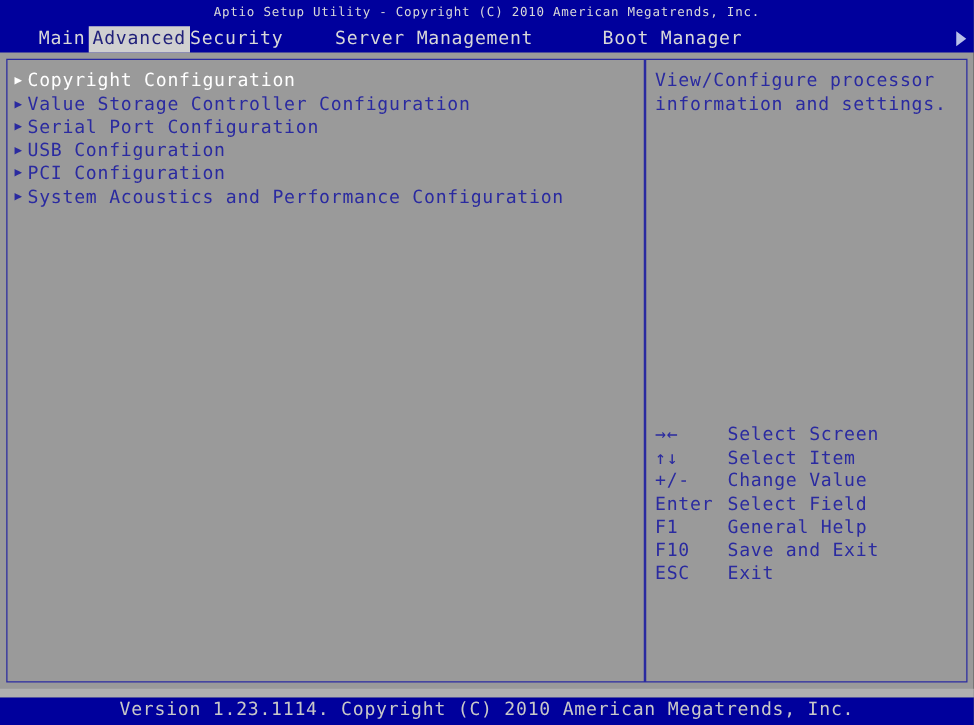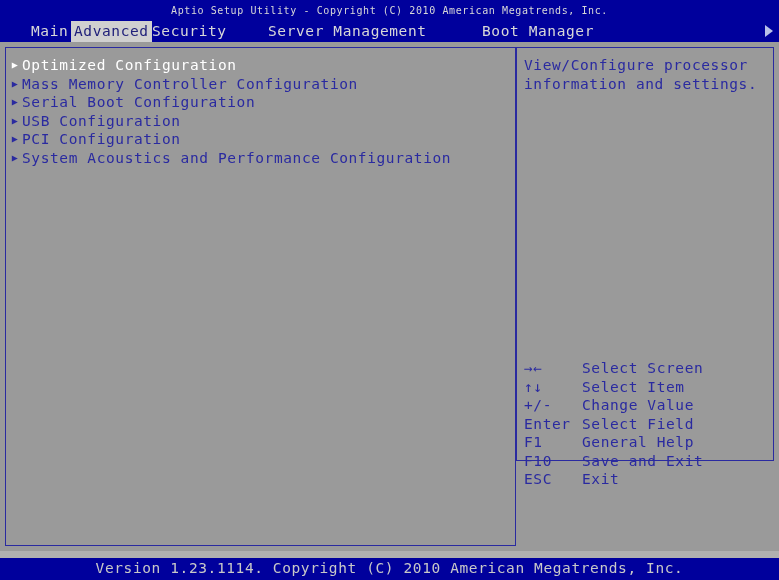--- a/index.html
+++ b/index.html
@@ -87,21 +87,21 @@
   .left-panel {
     left: 5px;
     top: 47px;
     width: 511px;
     height: 499px;
   }
   .right-panel {
     left: 516px;
     top: 47px;
     width: 258px;
-    height: 414px;
+    height: 499px;
   }
 
   
   .opt-list {
     position: absolute;
     left: 0px;
     top: 8px;
     width: 100%;
   }
   .opt-row {
@@ -154,21 +154,20 @@
     letter-spacing: 0.6px;
     color: #2a2aa0;
     white-space: nowrap;
   }
   .key-name {
     display: inline-block;
     width: 58px;
   }
   .key-desc {
     display: inline-block;
-    margin-top: 20px;
   }
 
   
   .footer-sep {
     position: absolute;
     left: 0;
     top: 551px;
     width: 779px;
     height: 7px;
     background: #b0b0b0;
@@ -210,30 +209,30 @@
       <div class="menu-item" style="left:223px;margin-left:42px;">Server Management</div>
       <div class="menu-item" style="left:479px;">Boot Manager</div>
       <div class="menu-scroll-arrow"></div>
     </div>
   </div>
 
   <div class="panel left-panel">
     <div class="opt-list">
 
       <div class="opt-row active">
-        <span class="opt-arrow">▶</span><span class="opt-label">Optimized Configuration</span>
-      </div>
-
-
-      <div class="opt-row">
-        <span class="opt-arrow">▶</span><span class="opt-label">Mass Memory Controller Configuration</span>
-      </div>
-
-      <div class="opt-row">
-        <span class="opt-arrow">▶</span><span class="opt-label">Serial Boot Configuration</span>
+        <span class="opt-arrow">▶</span><span class="opt-label">Copyright Configuration</span>
+      </div>
+
+
+      <div class="opt-row">
+        <span class="opt-arrow">▶</span><span class="opt-label">Value Storage Controller Configuration</span>
+      </div>
+
+      <div class="opt-row">
+        <span class="opt-arrow">▶</span><span class="opt-label">Serial Port Configuration</span>
       </div>
 
       <div class="opt-row">
         <span class="opt-arrow">▶</span><span class="opt-label">USB Configuration</span>
       </div>
 
       <div class="opt-row">
         <span class="opt-arrow">▶</span><span class="opt-label">PCI Configuration</span>
       </div>
 

